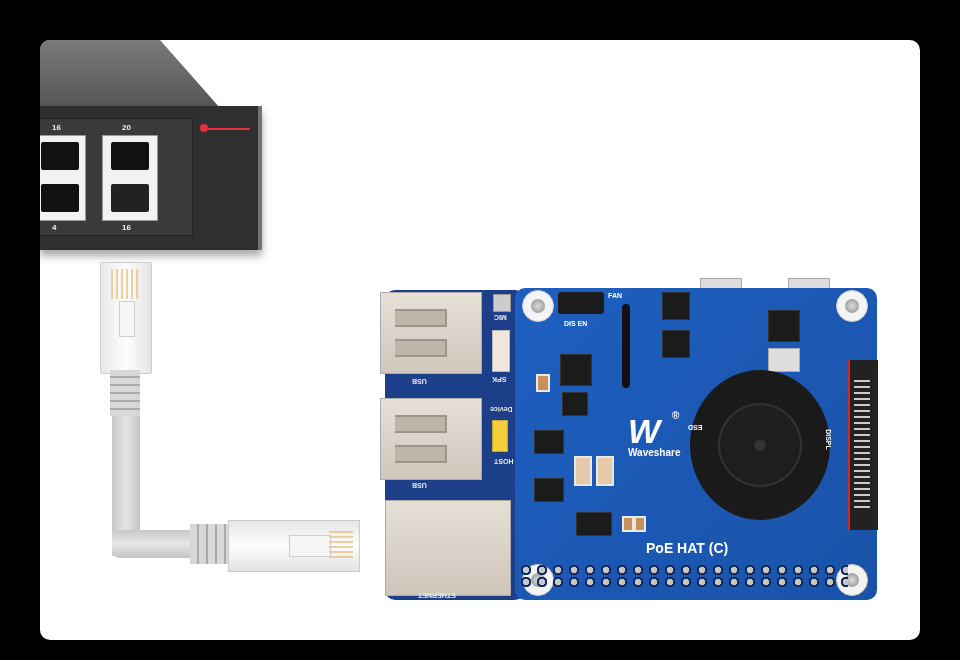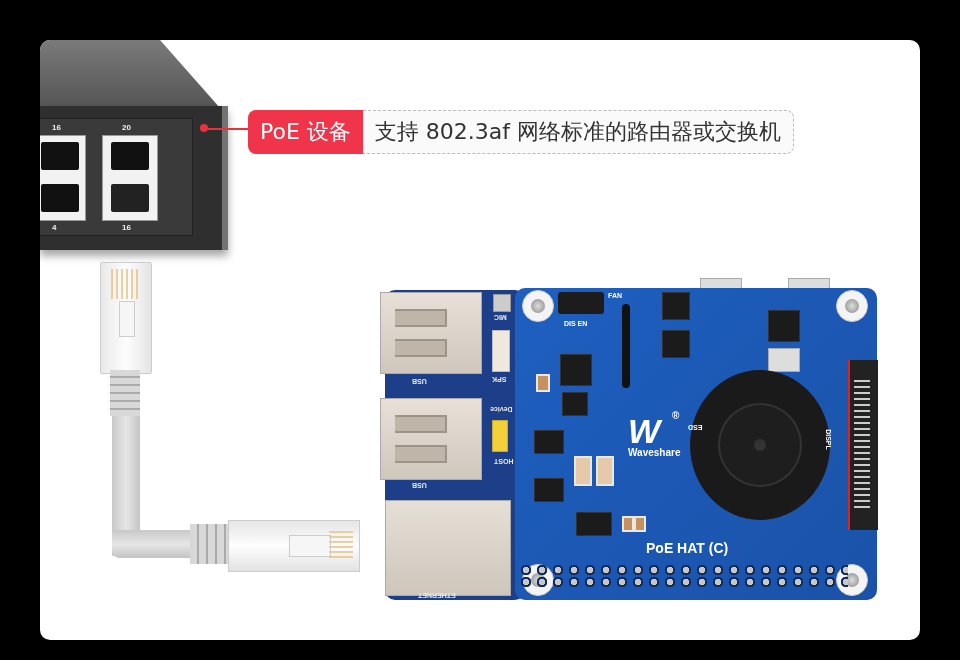--- a/index.html
+++ b/index.html
@@ -1,21 +1,21 @@
 <!DOCTYPE html>
 <html><head>
 <meta charset="utf-8">
 <style>
   html, body { margin:0; padding:0; }
   body { width:960px; height:660px; background:#000; position:relative; overflow:hidden; font-family:"DejaVu Sans", sans-serif; }
   .card { position:absolute; left:40px; top:40px; width:880px; height:600px; background:#fff; border-radius:10px; overflow:hidden; }
 
   
   .switch-top { position:absolute; left:0; top:0; width:180px; height:68px; background:linear-gradient(180deg,#7a7a7a,#555); clip-path:polygon(0 0,120px 0,180px 68px,0 68px); }
-  .switch-front { position:absolute; left:0; top:66px; width:182px; height:144px; background:#2f2f2f; border-right:6px solid #737373; box-shadow:0 6px 8px rgba(0,0,0,.35); }
+  .switch-front { position:absolute; left:0; top:66px; width:182px; height:144px; background:#2f2f2f; border-right:4px solid #737373; box-shadow:0 6px 8px rgba(0,0,0,.35);padding-left:36px; }
   .switch-panel { position:absolute; left:0; top:12px; width:152px; height:116px; background:#3a3a3a; border:1px solid #222; border-left:none; }
   .port-label { position:absolute; color:#eee; font-size:8px; font-family:"Liberation Sans", sans-serif; font-weight:bold; }
   .port-frame { position:absolute; background:#f2f2f2; border:1px solid #999; }
   .port-hole { position:absolute; background:#111; border-radius:2px; }
   .led { position:absolute; left:160px; top:18px; width:8px; height:8px; border-radius:50%; background:#e8303f; }
 
   
   .connector { position:absolute; left:168px; top:88px; width:42px; height:2px; background:#e8303f; }
   .callout { position:absolute; left:208px; top:70px; height:44px; display:flex; align-items:stretch; }
   .callout-tag { background:#f0344a; color:#fff; font-size:22px; padding:0 12px; display:flex; align-items:center; border-radius:8px 0 0 8px; }
@@ -83,24 +83,20 @@
           <div class="port-hole" style="left:8px;top:48px;width:38px;height:28px;background:#222;"></div>
         </div>
         <span class="port-label" style="left:12px;top:104px;">4</span>
         <span class="port-label" style="left:82px;top:104px;">16</span>
       </div>
       <div class="led"></div>
     </div>
   </div>
 
   <div class="connector"></div>
-  <div class="callout">
-    <div class="callout-tag">PoE 设备</div>
-    <div class="callout-body">支持 802.3af 网络标准的路由器或交换机</div>
-  </div>
 
   <div>
     <div class="plug1">
       <div class="plug1-pins"></div>
       <div class="plug1-clip"></div>
     </div>
     <div class="boot1"></div>
     <div class="cable-v"></div>
     <div class="cable-h"></div>
     <div class="boot2"></div>

